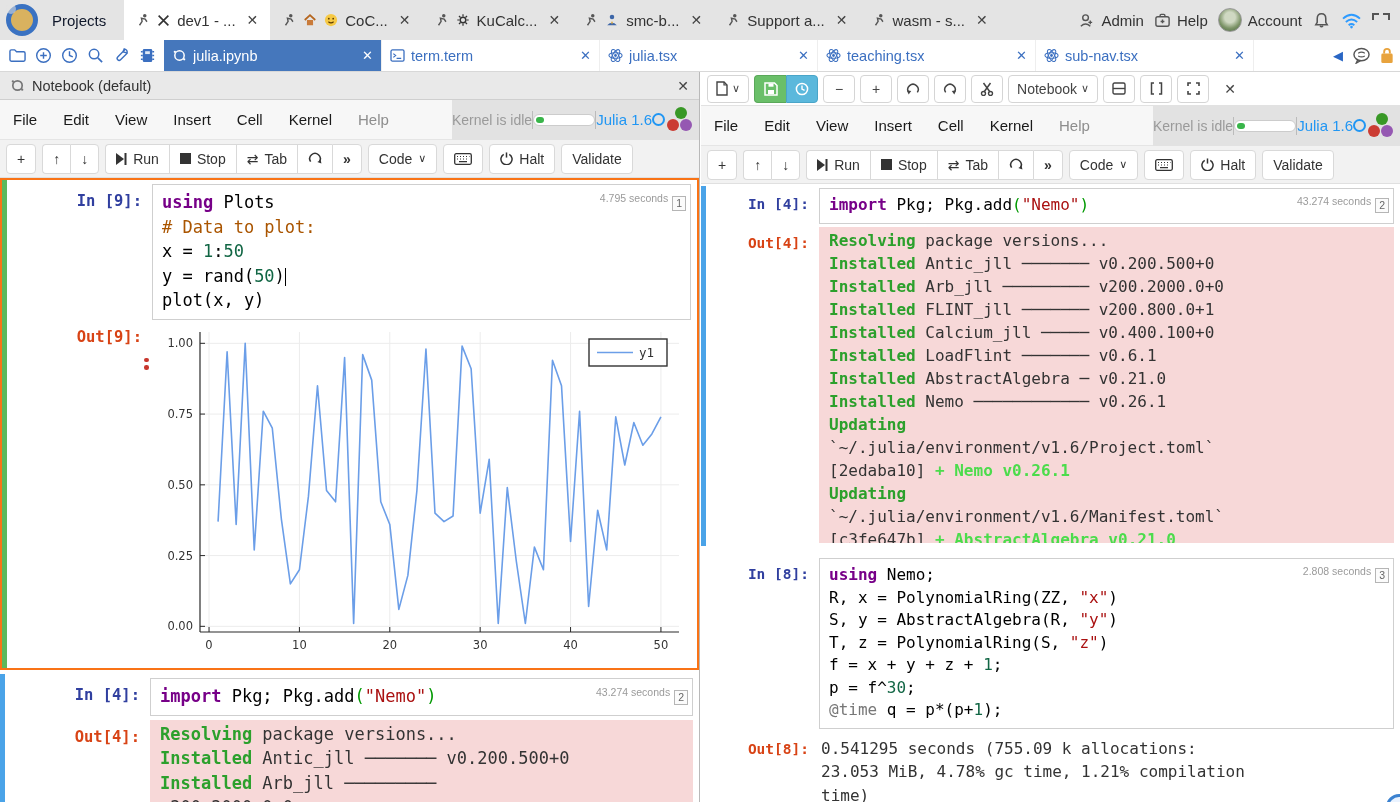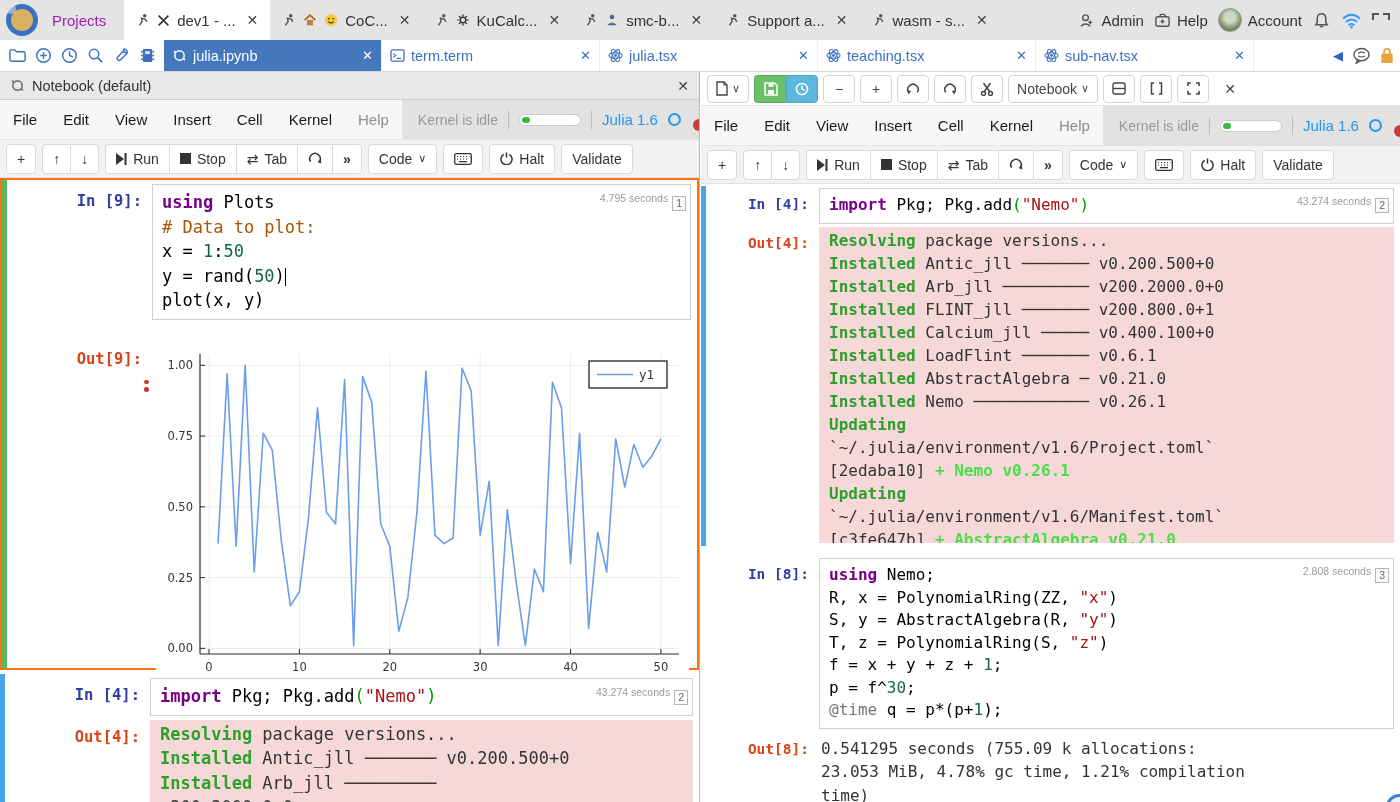--- a/index.html
+++ b/index.html
@@ -7,21 +7,21 @@
               font-family:"Liberation Sans","DejaVu Sans",sans-serif; }
   .screen { position:relative; width:1400px; height:802px; overflow:hidden; }
 
   
   .topbar { position:absolute; left:0; top:0; width:1400px; height:40px;
             background:#e4e4e4; display:flex; align-items:center; }
   .cc-logo { width:32px; height:32px; margin-left:6px; border-radius:50%;
              border:5px solid #3a72c2; background:#d9b25f; position:relative; }
   .cc-logo:after { content:''; position:absolute; left:-5px; top:-5px; width:10px; height:10px;
              border-radius:50%; background:#e4e4e4; opacity:.55; }
-  .proj-label { font-size:15px; color:#a21caf; margin:0 18px 0 14px; }
+  .proj-label { font-size:15px; color:#0f172a; margin:0 18px 0 14px; }
   .btab { height:40px; display:flex; align-items:center; gap:7px; padding:0 12px;
           font-size:15px; color:#333; white-space:nowrap; }
   .btab.active { background:#fff; }
   .btab .x { color:#444; font-size:14px; margin-left:4px; }
   .topbar-right { margin-left:auto; display:flex; align-items:center; gap:10px; padding-right:10px;
                   font-size:15px; color:#333; }
   .tr-item { display:flex; align-items:center; gap:6px; }
   .avatar { width:24px; height:24px; border-radius:50%;
             background:radial-gradient(circle at 50% 38%, #cfd8c2 0 30%, #7d9468 62%, #44633c 100%);
             border:1px solid #999; }
@@ -63,21 +63,21 @@
   .tgroup { display:flex; }
   .tgroup .tbtn { border-radius:0; border-right-width:0; }
   .tgroup .tbtn:first-child { border-radius:4px 0 0 4px; }
   .tgroup .tbtn:last-child  { border-radius:0 4px 4px 0; border-right-width:1px; }
 
   .menubar { height:40px; background:#f7f7f7; display:flex; align-items:center; font-size:15px;
              color:#1a1a1a; border-bottom:1px solid #e5e5e5; }
   .menu-item { padding:0 13px; }
   .menu-item.dim { color:#8d8d8d; }
   .kernelbox { margin-left:auto; height:40px; background:#e2e2e2; display:flex; align-items:center;
-               gap:10px; padding:0 8px 0 16px; }
+               gap:0; padding:0 8px 0 0; }
   .kstatus { color:#9a9a9a; font-size:14px; white-space:nowrap; }
   .vsep { width:1px; height:18px; background:#bbb; }
   .kprogress { width:62px; height:12px; background:#fff; border:1px solid #ccc; border-radius:6px;
                position:relative; }
   .kprogress i { position:absolute; left:2px; top:2px; width:8px; height:6px; background:#39b54a;
                  border-radius:3px; }
   .kname { color:#2196f3; font-size:15px; white-space:nowrap; }
   .kring { width:13px; height:13px; border:2px solid #2196f3; border-radius:50%; }
   .julia-dots { position:relative; width:26px; height:26px; flex:0 0 auto; }
   .julia-dots i { position:absolute; width:12px; height:12px; border-radius:50%; }
@@ -480,21 +480,21 @@
               <span>4.795 seconds</span>
               <span class="badge">1</span>
             </div>
           <div class="cl"><span class="tok-kw">using</span><span class="tok-pl"> Plots</span></div>
               <div class="cl"><span class="tok-cm"># Data to plot:</span></div>
               <div class="cl"><span class="tok-pl">x = </span><span class="tok-num">1</span><span class="tok-pl">:</span><span class="tok-num">50</span></div>
               <div class="cl"><span class="tok-pl">y = rand(</span><span class="tok-num">50</span><span class="tok-pl">)</span><span class="tok-cur"></span></div>
               <div class="cl"><span class="tok-pl">plot(x, y)</span></div>
             </div>
         </div>
-        <div class="cellrow" style="margin-top:22px;">
+        <div class="cellrow" style="margin-top:0;">
           <div class="prompt out">Out[9]:</div>
           <div class="plotwrap">
             <span class="reddots">
                 <i></i>
                 <i></i>
               </span>
             <svg width="533" height="340" viewBox="0 0 533 340" style="background:#fff;">
                 <line x1="44" y1="304.33962264150944" x2="523" y2="304.33962264150944" stroke="#ececec"></line>
                 <line x1="44" y1="233.58490566037736" x2="523" y2="233.58490566037736" stroke="#ececec"></line>
                 <line x1="44" y1="162.83018867924528" x2="523" y2="162.83018867924528" stroke="#ececec"></line>

